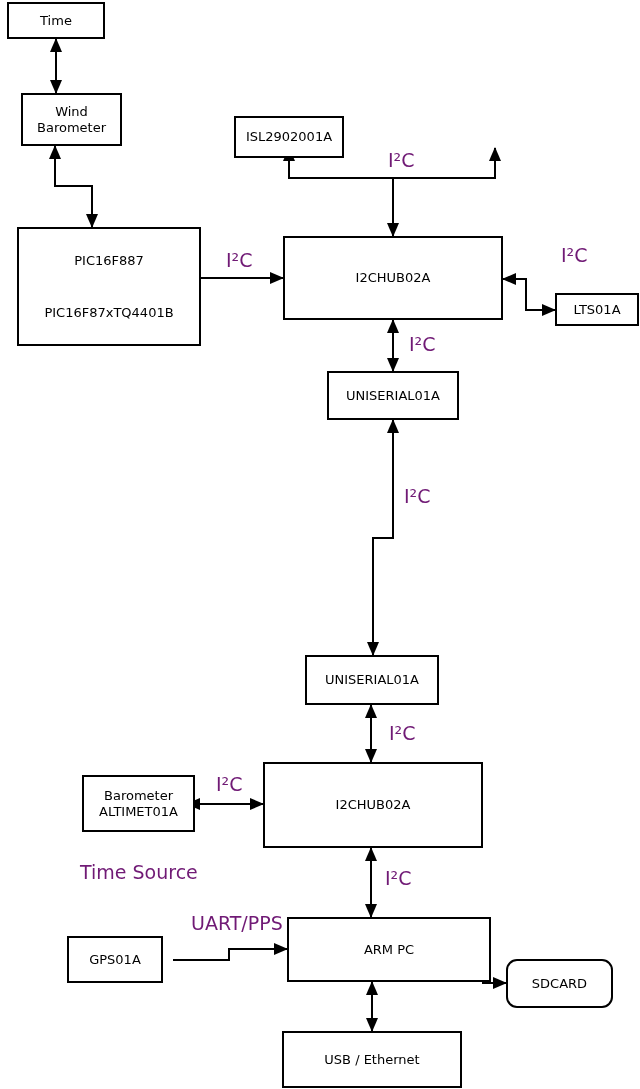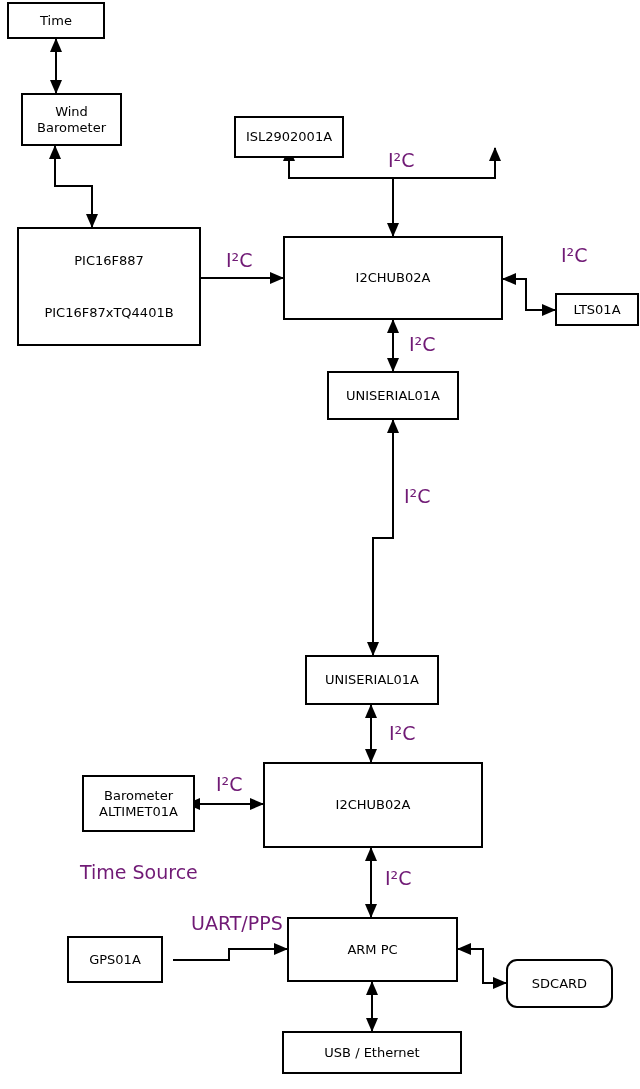--- a/index.html
+++ b/index.html
@@ -112,29 +112,29 @@
 
   <div class="node" style="left:74px; top:775px; width:113px; height:57px;margin-left:8px;">
     <span>Barometer</span>
     <span>ALTIMET01A</span>
   </div>
 
   <div class="node" style="left:67px; top:936px; width:96px; height:47px;">
     <span>GPS01A</span>
   </div>
 
-  <div class="node" style="left:287px; top:917px; width:171px; height:65px;">
+  <div class="node" style="left:287px; top:917px; width:204px; height:65px;">
     <span>ARM PC</span>
   </div>
 
   <div class="node" style="left:506px; top:959px; width:107px; height:49px;border-radius:11px;">
     <span>SDCARD</span>
   </div>
 
-  <div class="node" style="left:282px; top:1031px; width:180px; height:43px;">
+  <div class="node" style="left:282px; top:1031px; width:180px; height:57px;">
     <span>USB / Ethernet</span>
   </div>
 
   <span class="lbl" style="left:388px; top:153px;">I²C</span>
   <span class="lbl" style="left:226px; top:253px;">I²C</span>
   <span class="lbl" style="left:561px; top:248px;">I²C</span>
   <span class="lbl" style="left:409px; top:337px;">I²C</span>
   <span class="lbl" style="left:404px; top:489px;">I²C</span>
   <span class="lbl" style="left:389px; top:726px;">I²C</span>
   <span class="lbl" style="left:216px; top:777px;">I²C</span>

